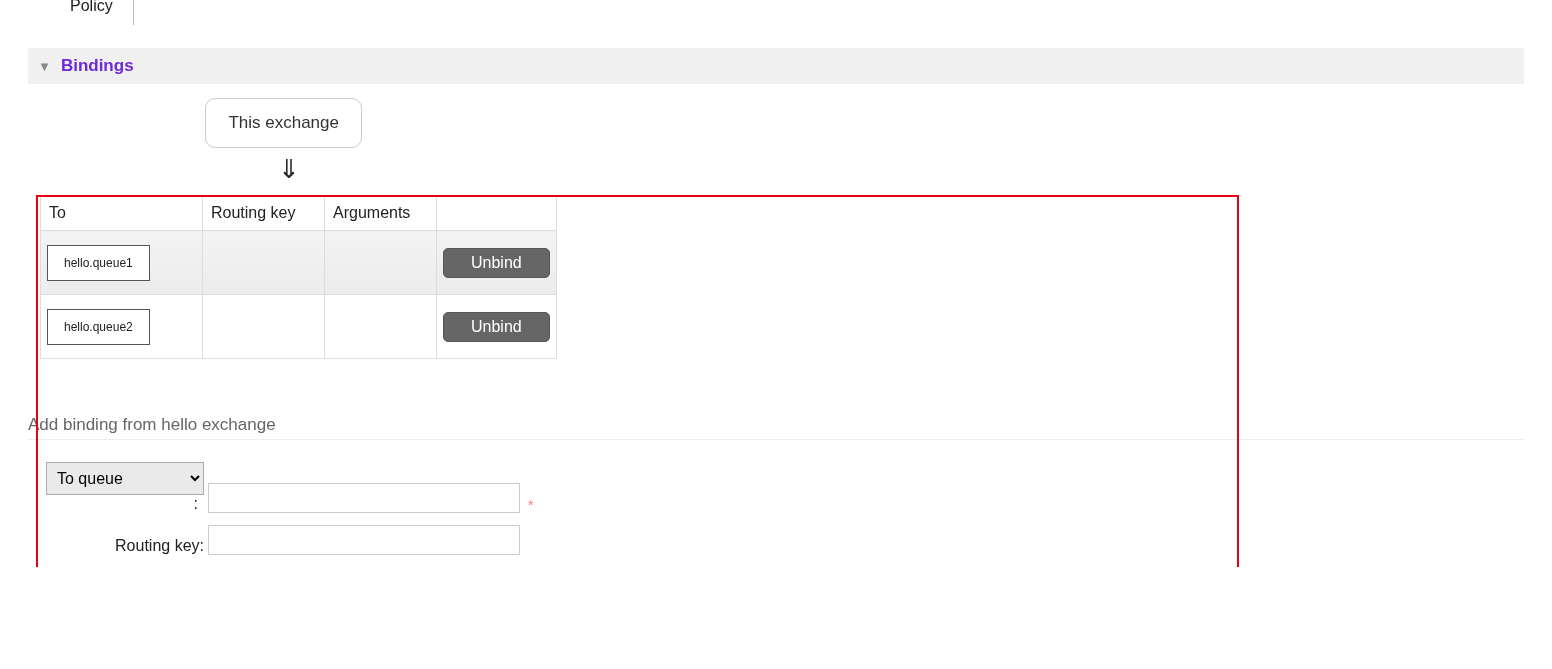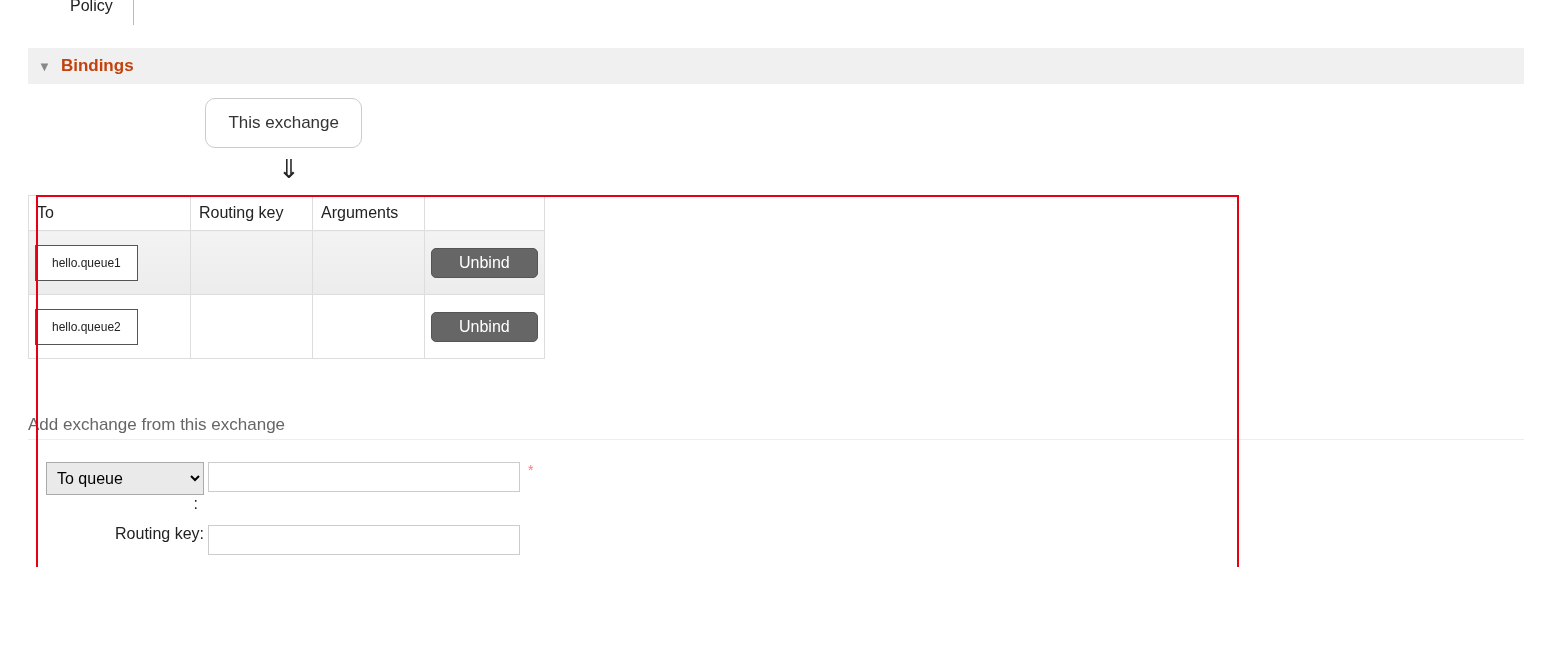--- a/index.html
+++ b/index.html
@@ -38,21 +38,21 @@
     display: flex;
     align-items: center;
     gap: 10px;
   }
   .section-header .tri {
     color: #888;
     font-size: 13px;
   }
   .section-header .title {
     font-weight: bold;
-    color: #c2410c;
+    color: #6d28d9;
     font-size: 17px;
     text-align: center;
   }
   .bindings-body { position: relative; }
   .exchange-label-wrap {
     margin-top: 14px;
     margin-left: 174px;
     width: 160px;
     text-align: right;
   }
@@ -67,21 +67,21 @@
   }
   .down-arrow {
     margin-top: 6px;
     margin-left: 250px;
     font-size: 26px;
     color: #222;
   }
   .bindings-table {
     border-collapse: collapse;
     margin-top: 10px;
-    margin-left: 0;
+    margin-left: 12px;
   }
   .bindings-table th, .bindings-table td {
     border: 1px solid #ddd;
     text-align: left;
     font-weight: normal;
   }
   .bindings-table th {
     padding: 8px 8px;
     font-size: 16px;
     background: #fff;
@@ -117,21 +117,21 @@
     margin-top: 56px;
     margin-bottom: 12px;
     color: #666;
     font-size: 17px;
     padding-bottom: 4px;
     border-bottom: 1px solid #eee;
   }
   .form-grid { margin-top: 22px; }
   .form-row {
     display: flex;
-    align-items: flex-start;
+    align-items: flex-end;
     margin-bottom: 12px;
   }
   .form-label-col {
     width: 180px;
     text-align: right;
     padding-right: 4px;
     color: #222;
     font-size: 16px;
   }
   select.combo {
@@ -206,21 +206,21 @@
           </tr>
           <tr>
             <td><span class="queue-chip">hello.queue2</span></td>
             <td></td>
             <td></td>
             <td><button class="btn-dark">Unbind</button></td>
           </tr>
         </tbody>
       </table>
 
-      <div class="add-binding-heading">Add exchange from this exchange</div>
+      <div class="add-binding-heading">Add binding from hello exchange</div>
 
       <div class="form-grid">
         <div class="form-row">
           <div class="form-label-col">
             <select class="combo to">
               <option>To queue</option>
             </select>
             <span class="colon">:</span>
           </div>
           <input class="text w310" type="text" value="" style="">

